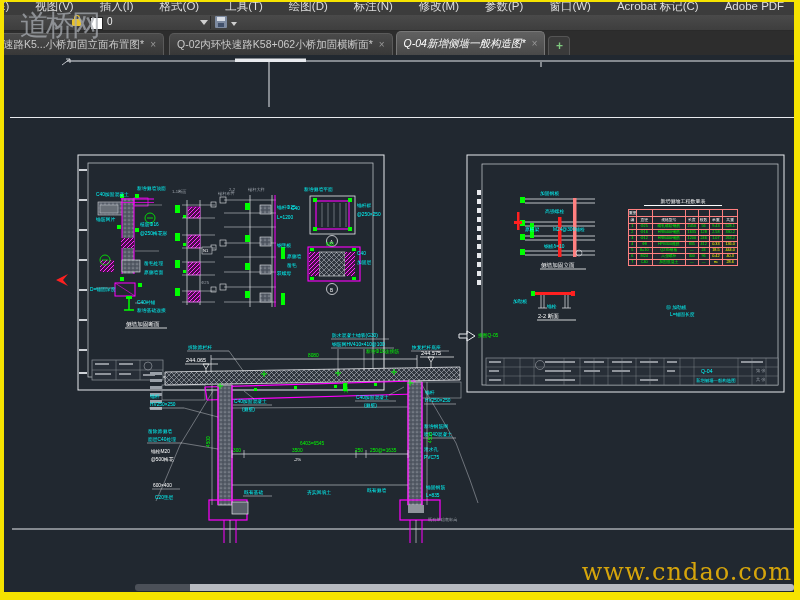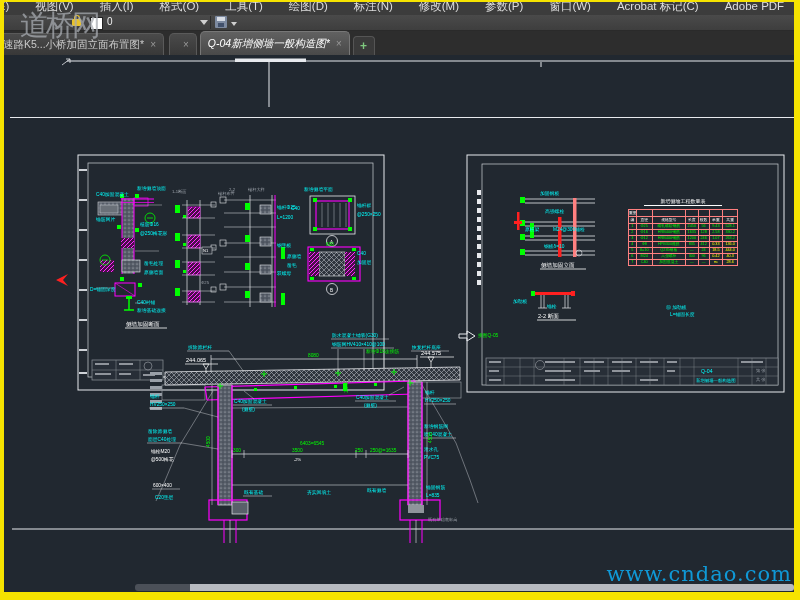--- a/index.html
+++ b/index.html
@@ -38,21 +38,21 @@
            color:#7fc97f;font-size:12px;font-weight:bold;}
   
   .canvas{position:absolute;left:0;top:53px;width:790px;height:537px;background:#212830;}
   
   .sb-dark{position:absolute;left:131px;top:529px;width:55px;height:7px;background:#4b5058;border-radius:3px 0 0 3px;}
   .sb-light{position:absolute;left:186px;top:529px;width:604px;height:7px;background:#b7bac0;border-radius:0 3px 3px 0;}
   
   .wm-logo{position:absolute;left:0px;top:4px;z-index:40;font-family:"DejaVu Serif",serif;
            font-size:29px;color:#a7abb1;opacity:.75;letter-spacing:-3px;margin-left:16px;}
   .wm-site{position:absolute;right:2px;bottom:6px;z-index:41;font-family:"DejaVu Serif",serif;
-           font-size:21px;color:#0ea5e9;opacity:.9;letter-spacing:1px;}
+           font-size:24px;color:#eab308;opacity:.9;letter-spacing:1px;}
   
   .qtable{position:absolute;left:624px;top:143px;width:110px;z-index:5;}
   .qtitle{font-size:5px;color:#fff;text-align:center;border-bottom:.5px solid #fff;
           width:78px;margin:0 auto 3px auto;padding-bottom:1px;white-space:nowrap;overflow:hidden;}
   .qgrid{border:1px solid #ff8080;}
   .qrow{display:flex;border-top:.5px solid #ff8080;}
   .qrow:first-child{border-top:none;}
   .qcell{border-left:.5px solid #ff8080;font-size:3.8px;line-height:5px;height:5px;overflow:hidden;
          color:#00ff00;text-align:center;white-space:nowrap;}
   .qcell:first-child{border-left:none;}
@@ -98,20 +98,21 @@
       <span class="floppy"></span>
       <span class="caret" style="left:227px;top:7px;border-left-width:3px;border-right-width:3px;border-top-width:4px;"></span>
     </div>
 
     <div class="tabbar" id="tabbar">
         <div class="tab first">
           <span class="lbl">环快速路K5...小桥加固立面布置图*</span>
           <span class="tclose">×</span>
         </div>
         <div class="tab">
+          <span class="lbl">Q-02内环快速路K58+062小桥加固横断面*</span>
           <span class="tclose">×</span>
         </div>
         <div class="tab active">
           <span class="lbl">Q-04新增侧墙一般构造图*</span>
           <span class="tclose">×</span>
         </div>
         <div class="plustab">+</div>
       </div>
 
     <div class="wm-logo">道桥网</div>

